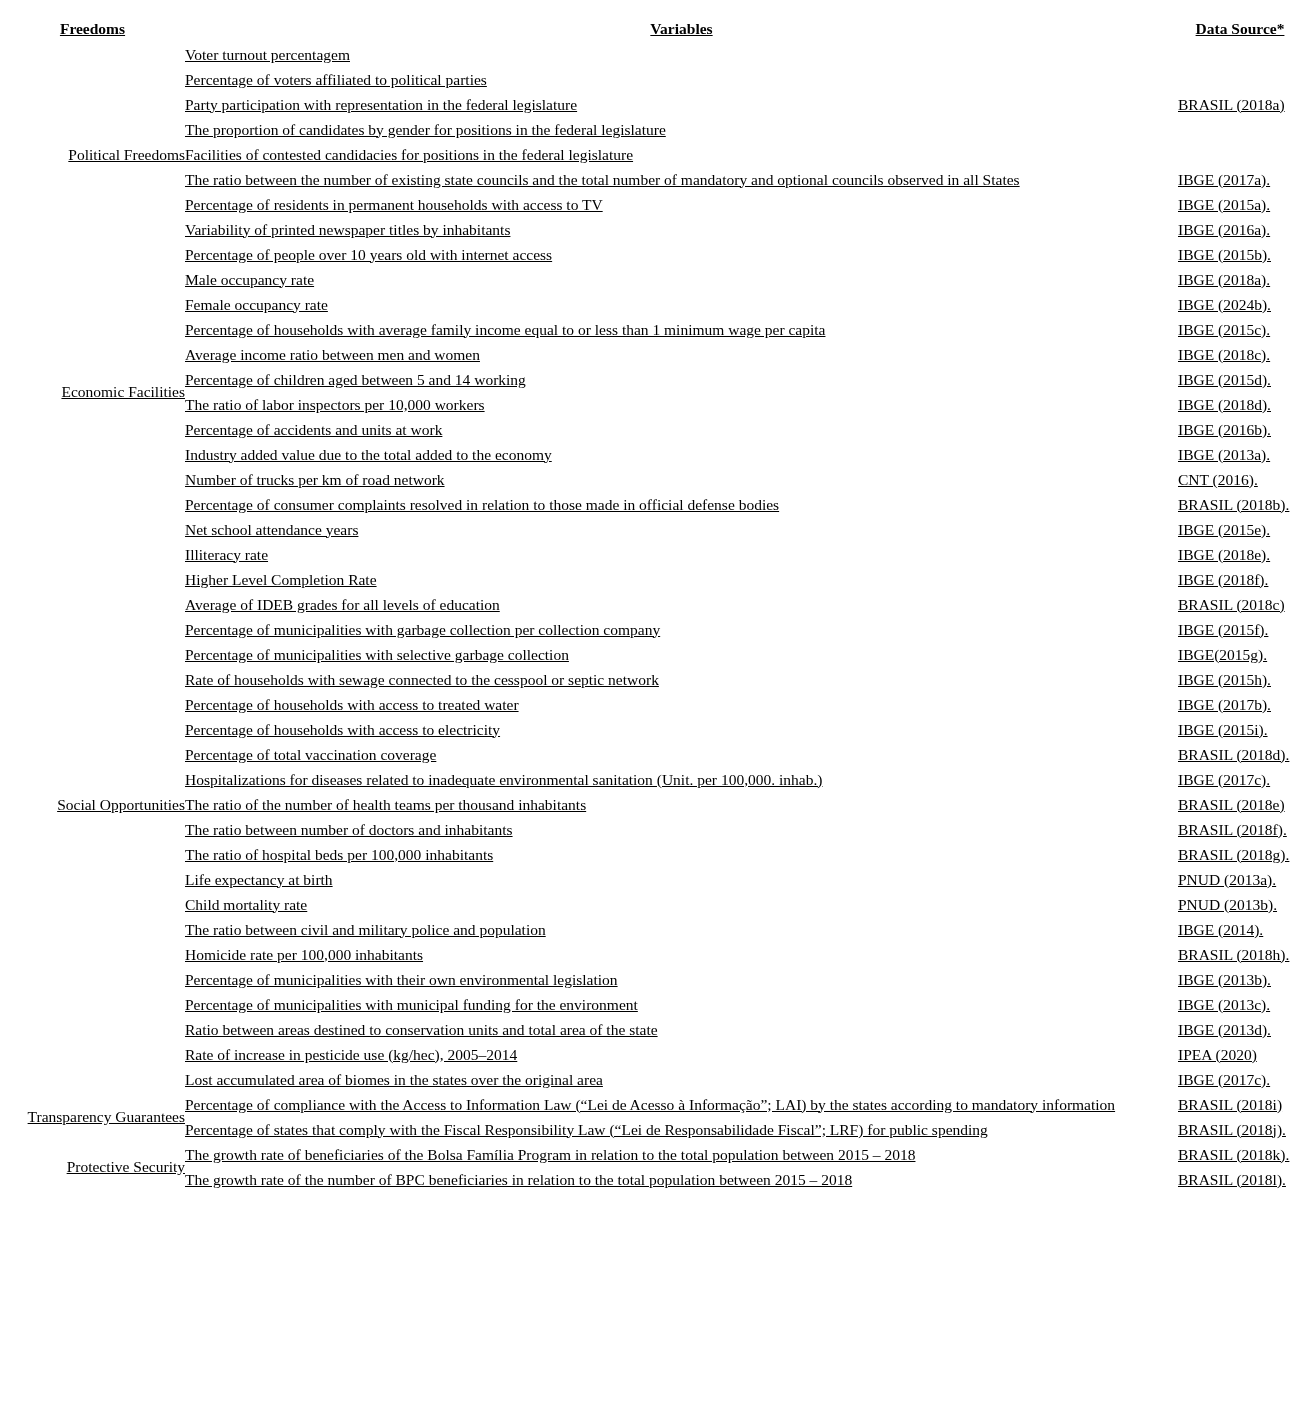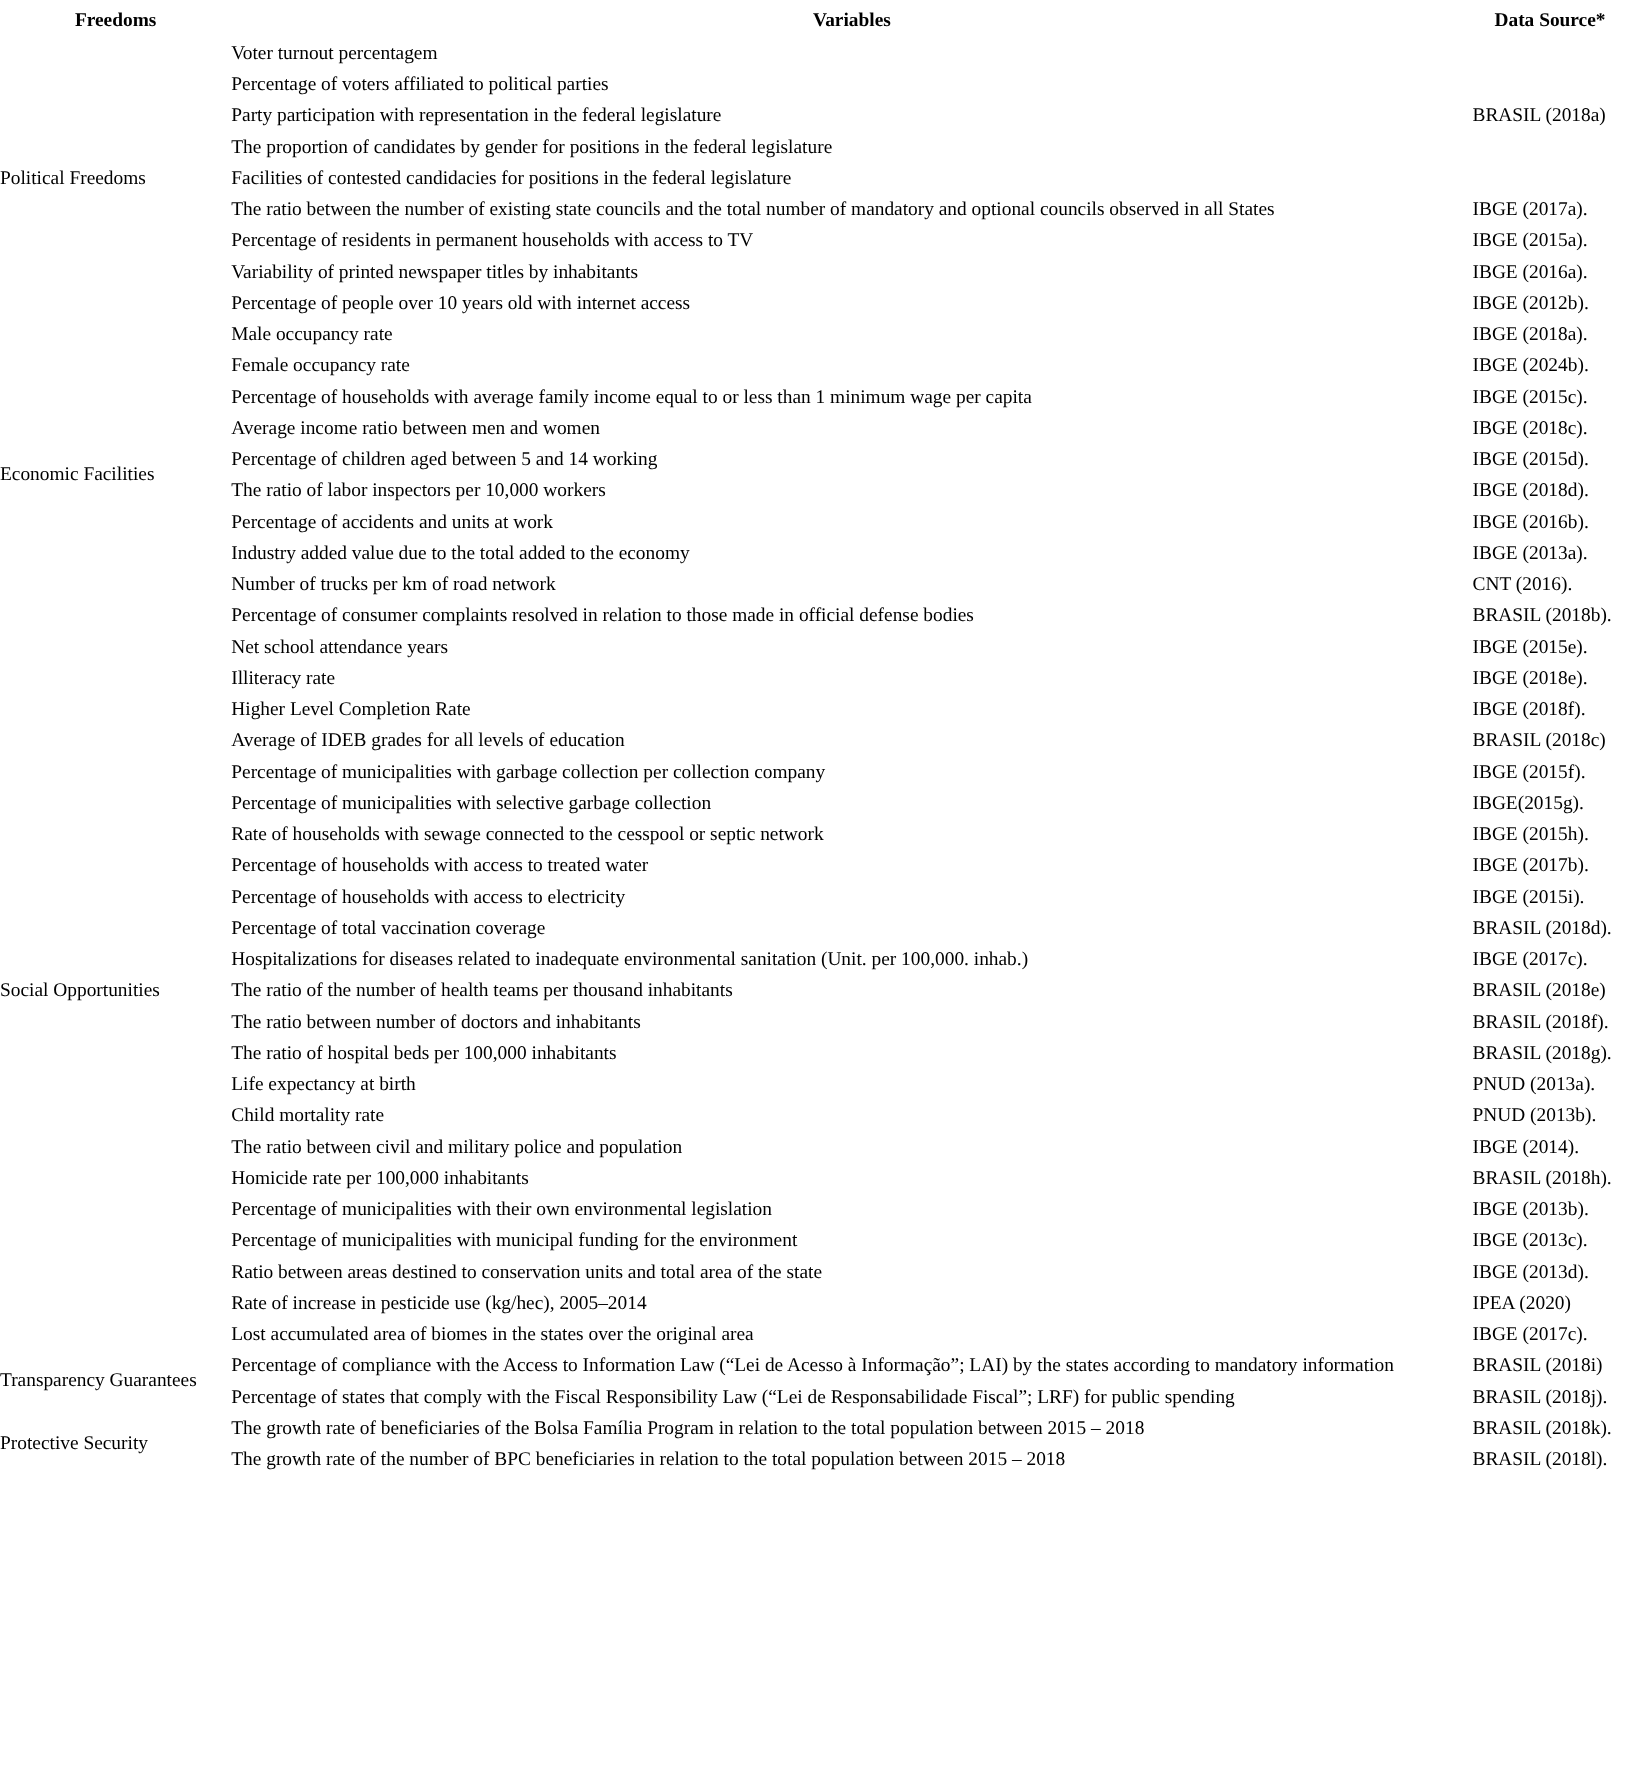--- a/index.html
+++ b/index.html
@@ -13,21 +13,22 @@
     height: 1421px;
     background: #ffffff;
     color: #000000;
     font-family: "Liberation Serif", serif;
     overflow: hidden;
   }
   table.freedoms-table {
     border-collapse: collapse;
     table-layout: fixed;
     width: 1302px;
-    margin-top: 4px;
+    margin-top: 16px;
+    text-decoration: underline;
   }
   table.freedoms-table col.c-freedoms { width: 185px; }
   table.freedoms-table col.c-variables { width: 993px; }
   table.freedoms-table col.c-source { width: 124px; }
   table.freedoms-table th {
     font-weight: bold;
     font-size: 15.5px;
     text-align: center;
     vertical-align: middle;
     height: 26px;
@@ -37,21 +38,21 @@
   table.freedoms-table td {
     font-size: 15.5px;
     font-weight: normal;
     height: 25px;
     padding: 0;
     vertical-align: middle;
     white-space: nowrap;
     overflow: visible;
   }
   td.freedom-cell {
-    text-align: left;
+    text-align: right;
     vertical-align: middle;
   }
   td.variable-cell {
     text-align: left;
     padding-left: 2px;
   }
   td.source-cell {
     text-align: left;
     padding-left: 3px;
   }
@@ -102,21 +103,21 @@
         <tr>
           <td class="variable-cell">Percentage of residents in permanent households with access to TV</td>
           <td class="source-cell">IBGE (2015a).</td>
         </tr>
         <tr>
           <td class="variable-cell">Variability of printed newspaper titles by inhabitants</td>
           <td class="source-cell">IBGE (2016a).</td>
         </tr>
         <tr>
           <td class="variable-cell">Percentage of people over 10 years old with internet access</td>
-          <td class="source-cell">IBGE (2012b).</td>
+          <td class="source-cell">IBGE (2015b).</td>
         </tr>
         <tr>
           <td class="freedom-cell" rowspan="10">Economic Facilities</td>
           <td class="variable-cell">Male occupancy rate</td>
           <td class="source-cell">IBGE (2018a).</td>
         </tr>
         <tr>
           <td class="variable-cell">Female occupancy rate</td>
           <td class="source-cell">IBGE (2024b).</td>
         </tr>

